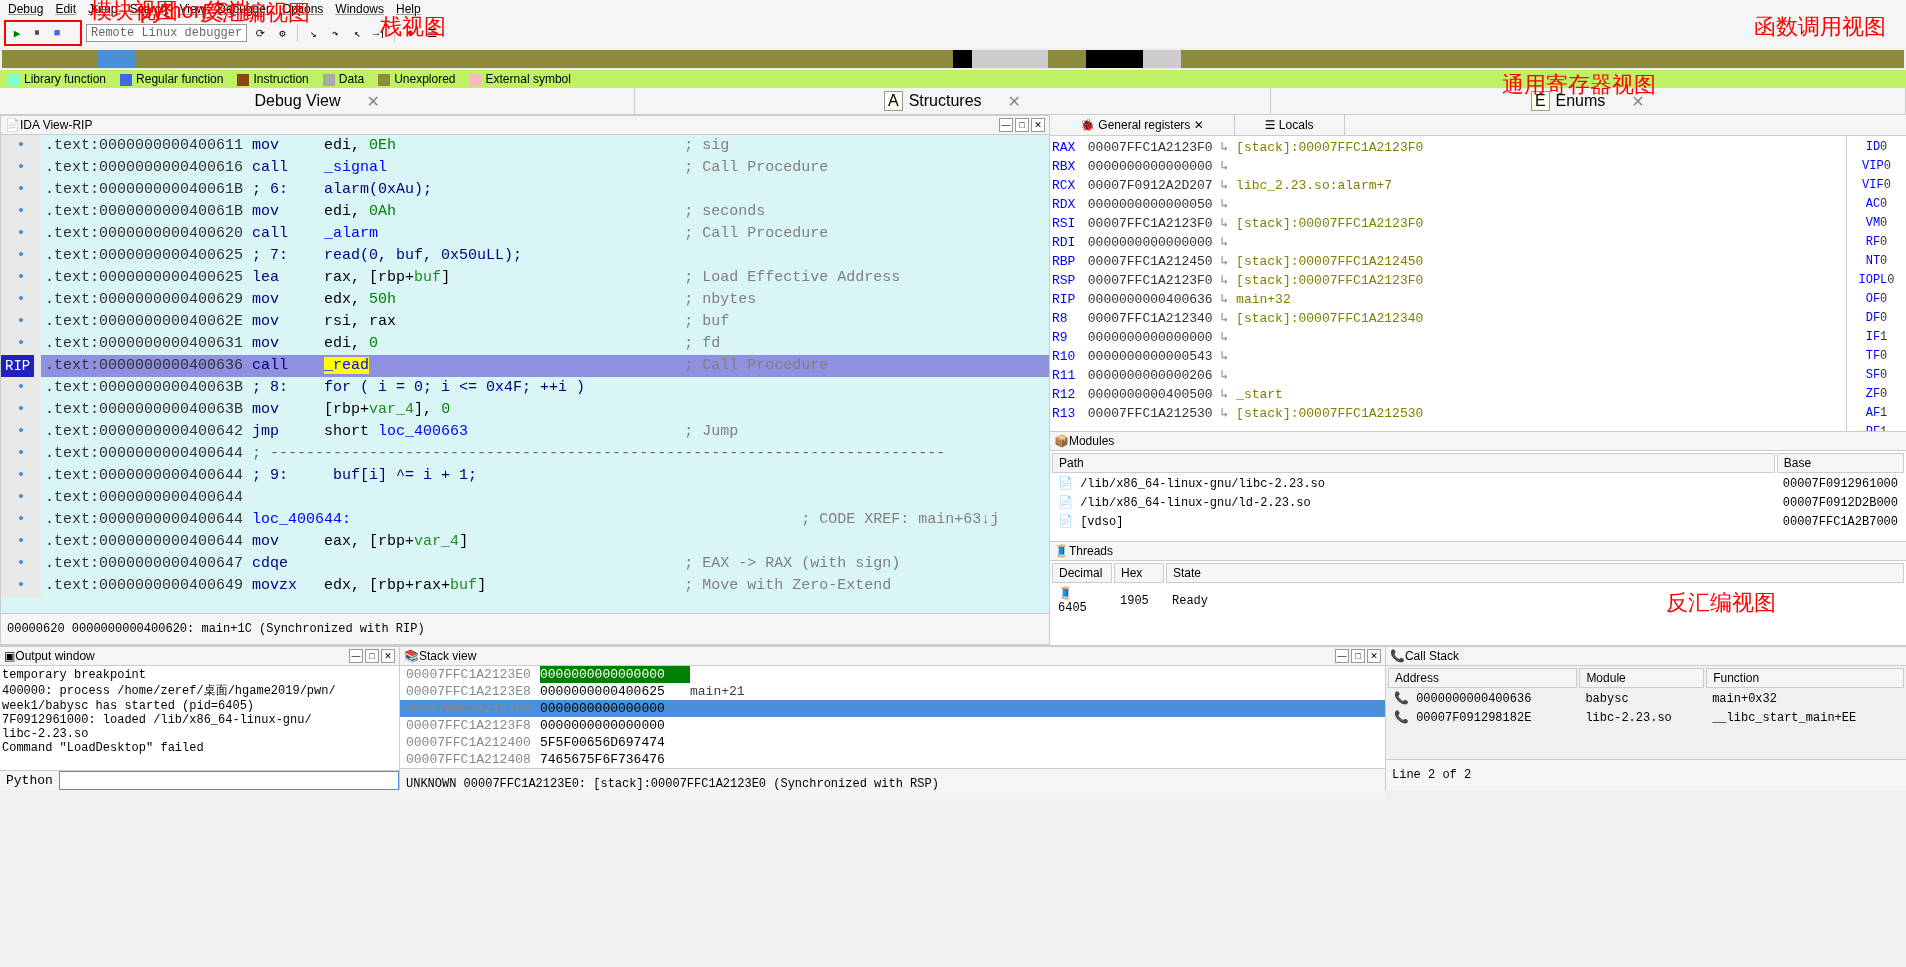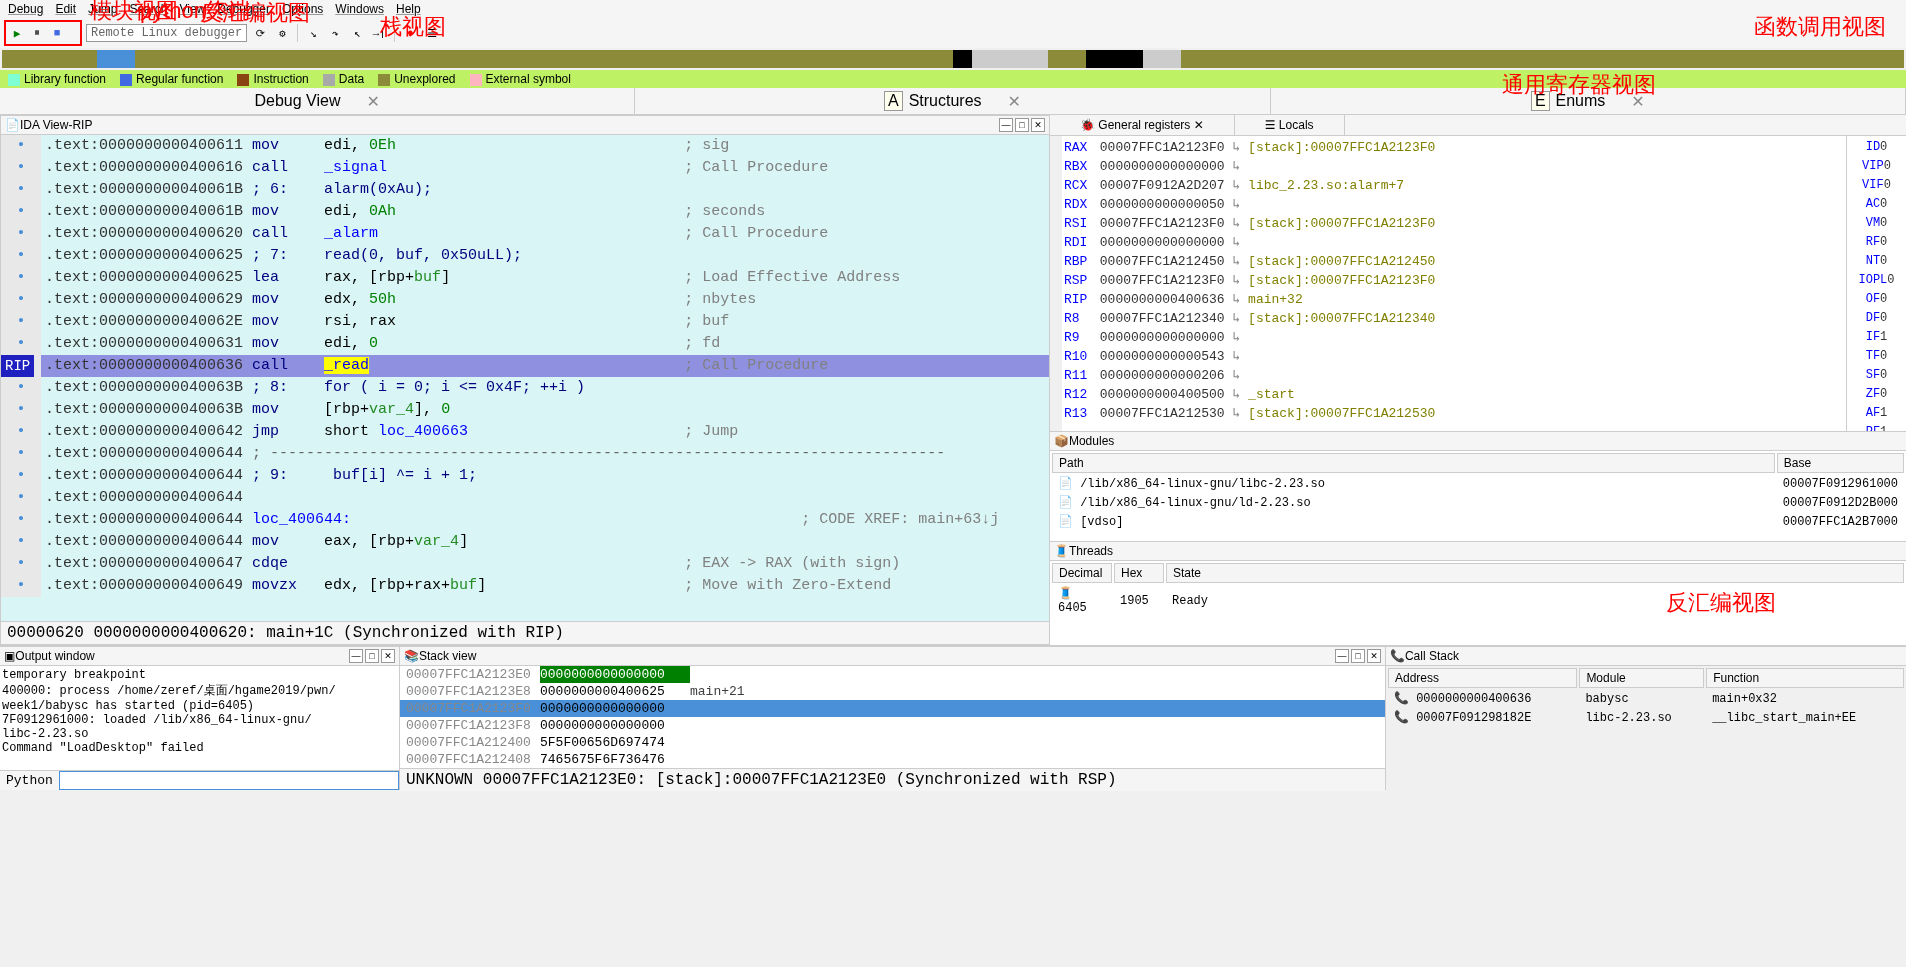--- a/index.html
+++ b/index.html
@@ -32,23 +32,23 @@
 .rip-label { position: absolute; left: 0; background: #2020c0; color: #fff; padding: 0 4px; z-index: 10; font-size: 14px; }
 .addr { color: #333; }
 .op { color: #000080; }
 .num { color: #008000; }
 .func { color: #0000ff; }
 .kw { color: #000080; }
 .var { color: #228b22; }
 .comment { color: #808080; }
 .hl-yellow { background: #ffff00; }
 .dashed { color: #666; }
-.status { padding: 2px 6px; background: #f5f5f5; border-top: 1px solid #ccc; font-size: 16px; }
+.status { padding: 8px 6px; background: #f5f5f5; border-top: 1px solid #ccc; font-size: 12px; }
 .right-pane { flex: 1; display: flex; flex-direction: column; }
-.reg-pane { height: 295px; display: flex; padding-left: 12px; }
+.reg-pane { height: 295px; display: flex; }
 .reg-title { display: flex; background: #f5f5f5; border-bottom: 1px solid #ccc; font-family: Arial, sans-serif; font-size: 12px; }
 .reg-title .rt-item { padding: 3px 30px; border-right: 1px solid #ccc; }
 .reg-list { flex: 1; background: #fff; overflow: hidden; font-size: 13px; padding: 2px; }
 .reg-row { white-space: nowrap; line-height: 19px; }
 .reg-name { color: #0000ff; display: inline-block; width: 28px; }
 .reg-val { color: #333; }
 .reg-arrow { color: #888; }
 .reg-target { color: #808000; }
 .flags-pane { width: 60px; background: #fff; border-left: 1px solid #ccc; font-size: 12px; padding: 2px; }
 .flag-row { display: flex; justify-content: center; color: #0000ff; line-height: 19px; }
@@ -393,14 +393,15 @@
             <td>babysc</td>
             <td>main+0x32</td>
           </tr>
           <tr>
             <td>📞 00007F091298182E</td>
             <td>libc-2.23.so</td>
             <td>__libc_start_main+EE</td>
           </tr>
         </tbody>
     </table>
+    <div class="status" style="margin-top:auto">Line 2 of 2</div>
   </div>
 </div>
 
 </body></html>

